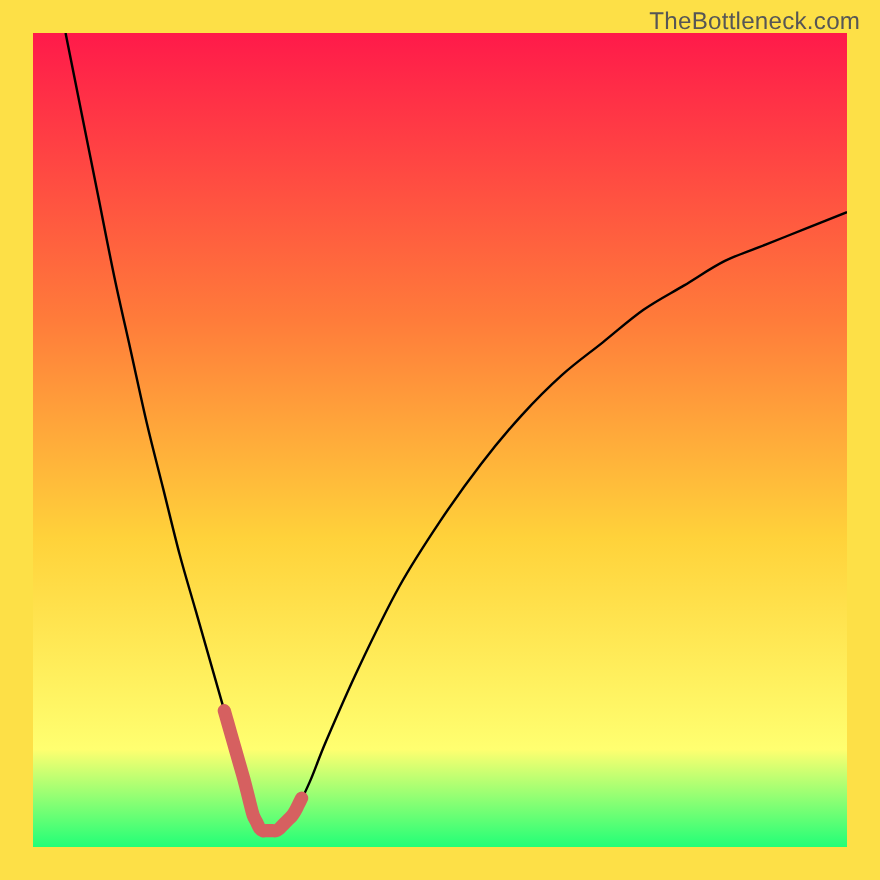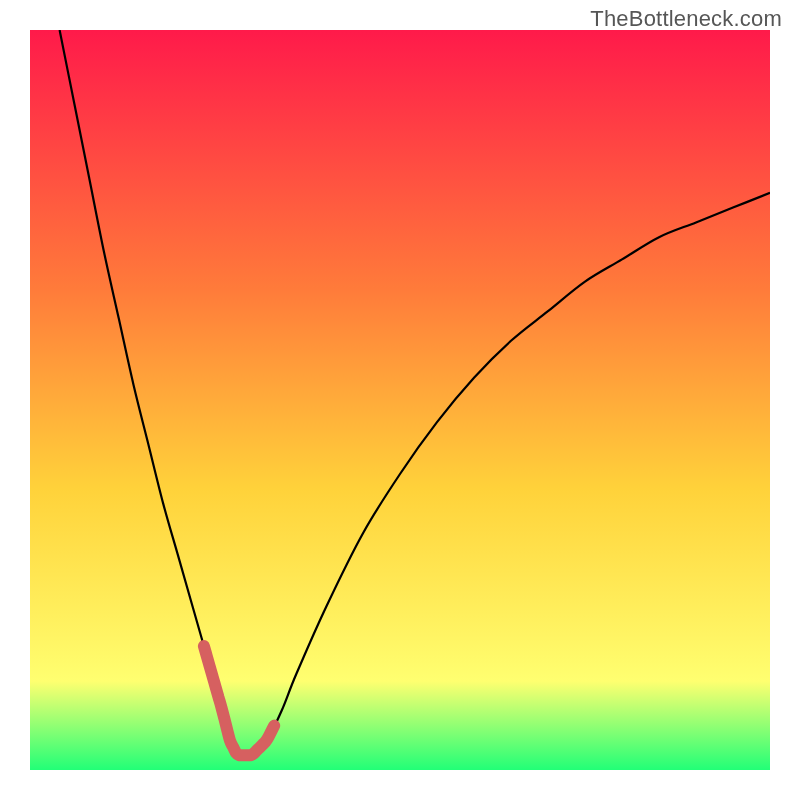--- a/index.html
+++ b/index.html
@@ -1,21 +1,21 @@
 <!DOCTYPE html>
 <html><head>
 <meta charset="utf-8">
 <style>
   * { margin: 0; padding: 0; box-sizing: border-box; }
   html, body { width: 800px; height: 800px; background: #000; overflow: hidden; }
   .frame {
     position: absolute;
     left: 0; top: 0;
     width: 800px; height: 800px;
-    background: #ffffff;
+    background: #fde047;
   }
   .watermark {
     position: absolute;
     top: 6px;
     right: 18px;
     font-family: Arial, Helvetica, sans-serif;
     font-size: 22px;
     font-weight: 500;
     color: #565656;
     letter-spacing: 0.2px;

